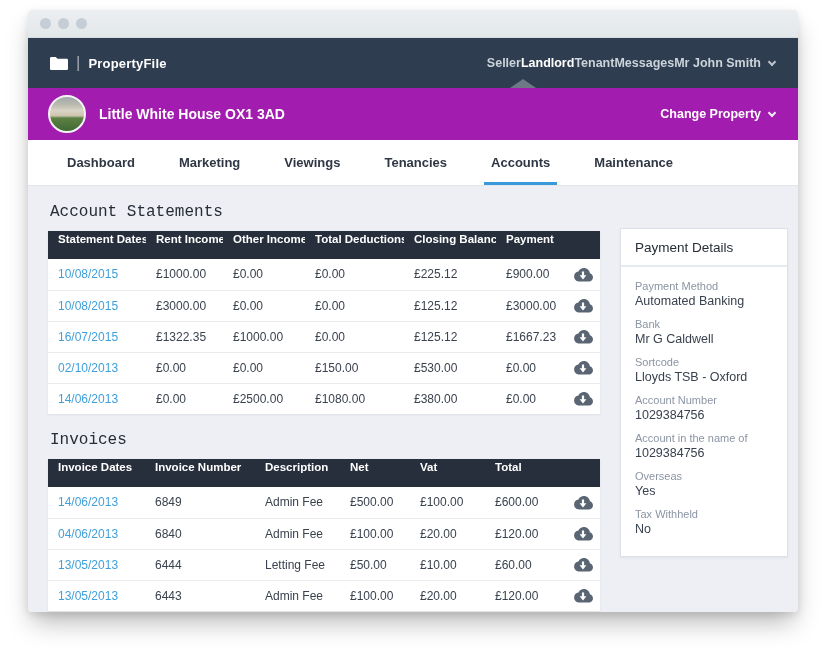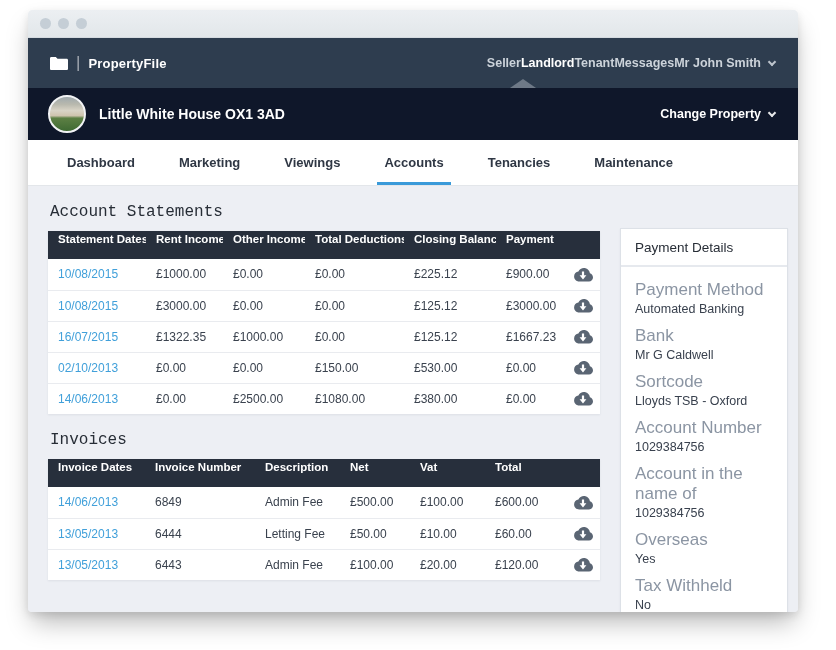--- a/index.html
+++ b/index.html
@@ -41,21 +41,21 @@
     display: flex; align-items: center; white-space: nowrap;
   }
   .nav-item.active { color: #ffffff; }
   .chev {
     display: inline-block; width: 6px; height: 6px;
     border-right: 2px solid currentColor; border-bottom: 2px solid currentColor;
     transform: rotate(45deg); margin-left: 8px; margin-top: -3px; opacity: .9;
   }
   
   .property-bar {
-    height: 52px; flex: 0 0 52px; background: #0f172a; position: relative;
+    height: 52px; flex: 0 0 52px; background: #a21caf; position: relative;
     display: flex; align-items: center; padding: 0 23px 0 20px; color: #fff;
   }
   .pointer-up {
     position: absolute; top: -9px; left: 482px;
     width: 0; height: 0;
     border-left: 13px solid transparent; border-right: 13px solid transparent;
     border-bottom: 9px solid #6e7987;
   }
   .avatar {
     width: 38px; height: 38px; border-radius: 50%;
@@ -108,21 +108,21 @@
   .panel {
     margin-top: 42px; background: #fff; border: 1px solid #dde1e7;
     box-shadow: 0 1px 2px rgba(40,48,60,.06);
   }
   .panel-header {
     font-size: 13.5px; color: #272d36; padding: 11px 14px 10px;
     border-bottom: 2px solid #e6e9ee;
   }
   .panel-body { padding: 13px 14px 10px; }
   .field { margin-bottom: 10px; }
-  .field-label { font-size: 17px; color: #8b95a3; margin-bottom: 2px; }
+  .field-label { font-size: 11px; color: #8b95a3; margin-bottom: 2px; }
   .field-value { font-size: 12.5px; color: #39414e; }
 </style>
 </head>
 <body>
 
 <div class="window">
 
   <div class="chrome">
     <span class="dot"></span>
     <span class="dot"></span>
@@ -164,22 +164,22 @@
     <span class="change-prop">
       <span>Change Property</span>
       <i class="chev"></i>
     </span>
   </div>
 
   <div class="tabbar">
       <div class="tab">Dashboard</div>
       <div class="tab">Marketing</div>
       <div class="tab">Viewings</div>
+      <div class="tab">Tenancies</div>
       <div class="tab active">Accounts</div>
-      <div class="tab">Tenancies</div>
       <div class="tab">Maintenance</div>
     </div>
 
   <div class="content">
     <div class="main-col">
       <h2 class="section-title">Account Statements</h2>
       <table class="data" id="statements-table">
           <colgroup>
             <col style="width: 98px;">
             <col style="width: 77px;">
@@ -293,20 +293,32 @@
               <td>Admin Fee</td>
               <td>£500.00</td>
               <td>£100.00</td>
               <td>£600.00</td>
               <td class="icon-cell"><span class="dl"><svg width="22" height="15" viewBox="0 0 22 15">
                     <path fill="#5a6573" d="M17.9 6.2C17.4 3.2 14.9 1 11.9 1 9.5 1 7.4 2.4 6.4 4.5 4 4.8 2.1 6.9 2.1 9.4c0 2.8 2.2 5 5 5H17c2.2 0 4-1.8 4-4 0-2.1-1.4-3.8-3.1-4.2z"></path>
                     <path fill="#ffffff" d="M9.9 4.6h2.2v3.7h2.3L11 12.5 7.6 8.3h2.3z"></path>
                   </svg></span></td>
             </tr>
             <tr>
+              <td><a href="#">04/06/2013</a></td>
+              <td>6840</td>
+              <td>Admin Fee</td>
+              <td>£100.00</td>
+              <td>£20.00</td>
+              <td>£120.00</td>
+              <td class="icon-cell"><span class="dl"><svg width="22" height="15" viewBox="0 0 22 15">
+                    <path fill="#5a6573" d="M17.9 6.2C17.4 3.2 14.9 1 11.9 1 9.5 1 7.4 2.4 6.4 4.5 4 4.8 2.1 6.9 2.1 9.4c0 2.8 2.2 5 5 5H17c2.2 0 4-1.8 4-4 0-2.1-1.4-3.8-3.1-4.2z"></path>
+                    <path fill="#ffffff" d="M9.9 4.6h2.2v3.7h2.3L11 12.5 7.6 8.3h2.3z"></path>
+                  </svg></span></td>
+            </tr>
+            <tr>
               <td><a href="#">13/05/2013</a></td>
               <td>6444</td>
               <td>Letting Fee</td>
               <td>£50.00</td>
               <td>£10.00</td>
               <td>£60.00</td>
               <td class="icon-cell"><span class="dl"><svg width="22" height="15" viewBox="0 0 22 15">
                     <path fill="#5a6573" d="M17.9 6.2C17.4 3.2 14.9 1 11.9 1 9.5 1 7.4 2.4 6.4 4.5 4 4.8 2.1 6.9 2.1 9.4c0 2.8 2.2 5 5 5H17c2.2 0 4-1.8 4-4 0-2.1-1.4-3.8-3.1-4.2z"></path>
                     <path fill="#ffffff" d="M9.9 4.6h2.2v3.7h2.3L11 12.5 7.6 8.3h2.3z"></path>
                   </svg></span></td>

